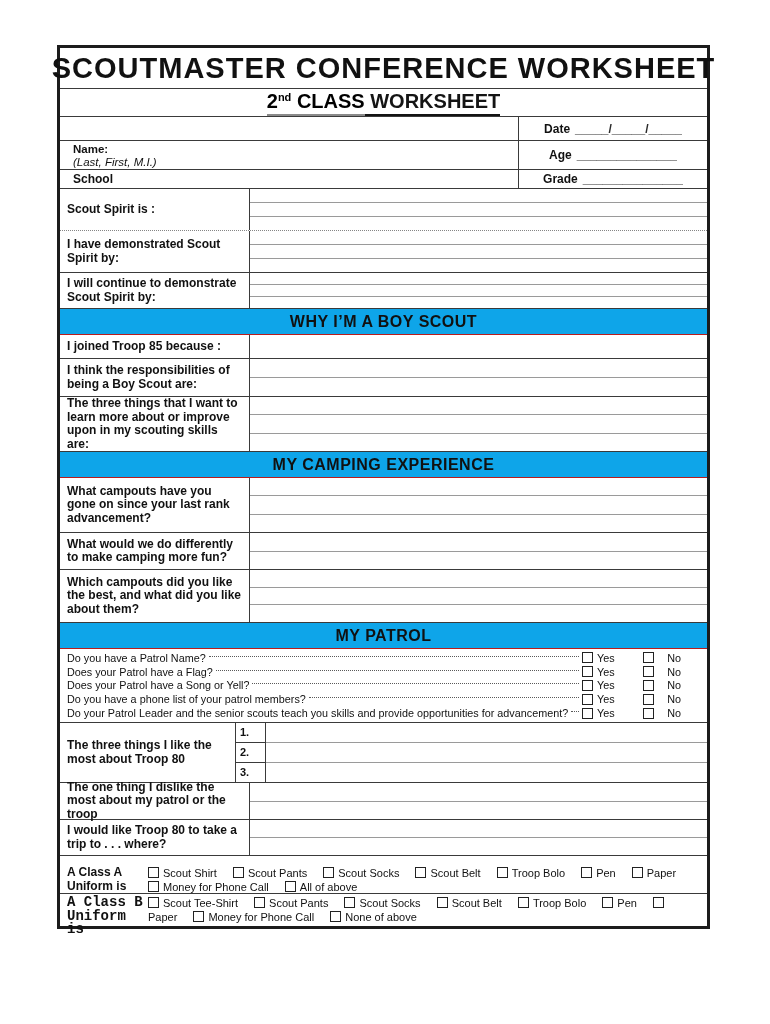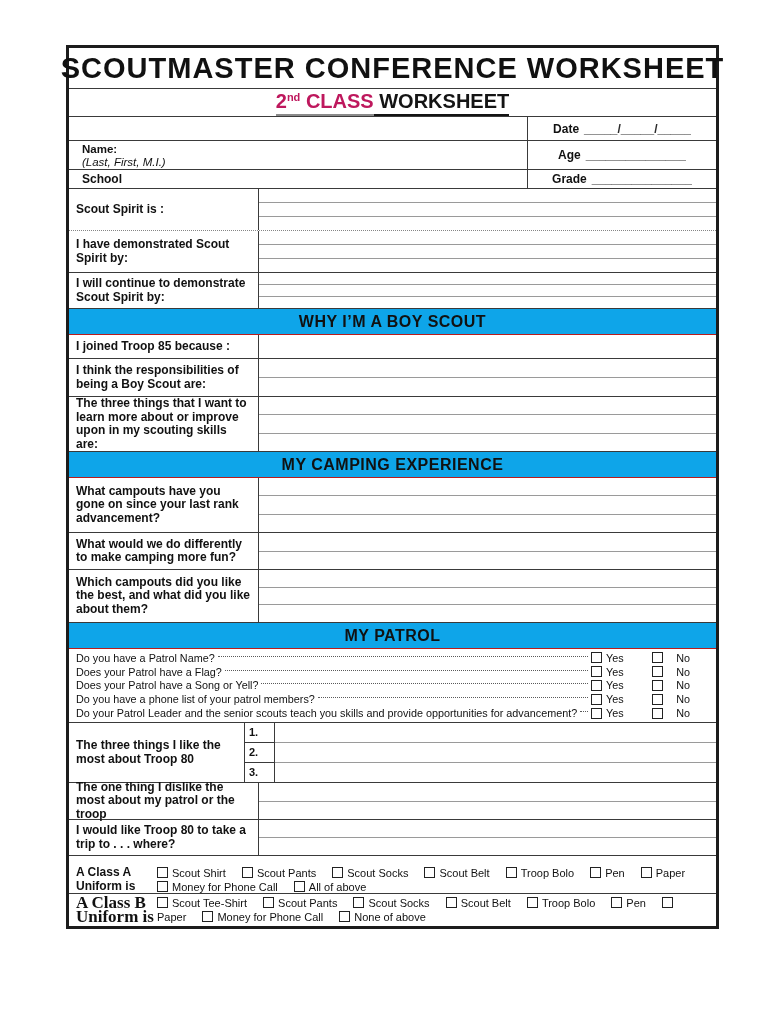--- a/index.html
+++ b/index.html
@@ -2,31 +2,31 @@
 <html><head>
 <meta charset="utf-8">
 <style>
   html,body{margin:0;padding:0;}
   body{
     width:770px;height:1024px;background:#ffffff;overflow:hidden;
     font-family:"Liberation Sans","DejaVu Sans",sans-serif;color:#111;
     -webkit-font-smoothing:antialiased;
   }
   .form{
-    position:absolute;left:66px;top:45px;width:653px;box-sizing:border-box;
+    position:absolute;left:57px;top:45px;width:653px;box-sizing:border-box;
     border:3px solid #1c1c1c;background:#fff;
   }
   .row{display:flex;border-bottom:1px solid #3a3a3a;box-sizing:border-box;}
   .row:last-child{border-bottom:none;}
 
   
   .title-row{height:40px;display:flex;align-items:center;justify-content:center;border-bottom:1px solid #3a3a3a;}
   .title-row h1{margin:0;font-size:29px;font-weight:bold;letter-spacing:1px;white-space:nowrap;}
   .subtitle-row{height:27px;display:flex;align-items:center;justify-content:center;border-bottom:1px solid #3a3a3a;font-size:20px;font-weight:bold;}
-  .sub-gray{color:#be185d;border-bottom:2.5px solid #8a8a8a;padding-bottom:1px;}
+  .sub-gray{color:#000000;border-bottom:2.5px solid #8a8a8a;padding-bottom:1px;}
   .sub-black{color:#141414;border-bottom:2.5px solid #141414;padding-bottom:1px;white-space:pre;}
   .sub-gray sup{font-size:11px;vertical-align:7px;}
 
   
   .top-left{flex:1;border-right:1px solid #3a3a3a;box-sizing:border-box;padding:2px 13px;}
   .top-right{width:188px;display:flex;align-items:center;justify-content:center;font-size:12px;font-weight:bold;box-sizing:border-box;}
   .date-row{height:24px;}
   .name-row{height:29px;}
   .school-row{height:19px;}
   .name-label{font-weight:bold;font-size:11.5px;line-height:12.5px;}
@@ -66,21 +66,21 @@
   .qlabel-narrow{width:176px;}
   .numcol{width:30px;box-sizing:border-box;border-right:1px solid #3a3a3a;display:flex;flex-direction:column;}
   .numcell{flex:1;border-bottom:1px solid #3a3a3a;font-weight:bold;font-size:11px;padding:3px 0 0 4px;box-sizing:border-box;}
   .numcell:last-child{border-bottom:none;}
   .numanswers{flex:1;display:flex;flex-direction:column;}
   .numanswers .nline{flex:1;border-bottom:1px solid #9a9a9a;}
   .numanswers .nline:last-child{border-bottom:none;}
 
   
   .ulabel{width:88px;box-sizing:border-box;padding:2px 0 0 7px;font-weight:bold;font-size:12px;line-height:13.5px;}
-  .ulabel-serif{font-family:Liberation Serif, serif;font-size:17px;}
+  .ulabel-serif{font-family:Liberation Mono, monospace;font-size:14px;}
   .uitems{flex:1;padding:3px 6px 2px 0;font-size:11px;line-height:13.8px;}
   .uitem{margin-right:13px;white-space:normal;}
   .uniform-a{height:30px;margin-top:8px;}
   .uniform-b{height:32px;}
 </style>
 </head>
 <body>
 
 <div class="form">
 

